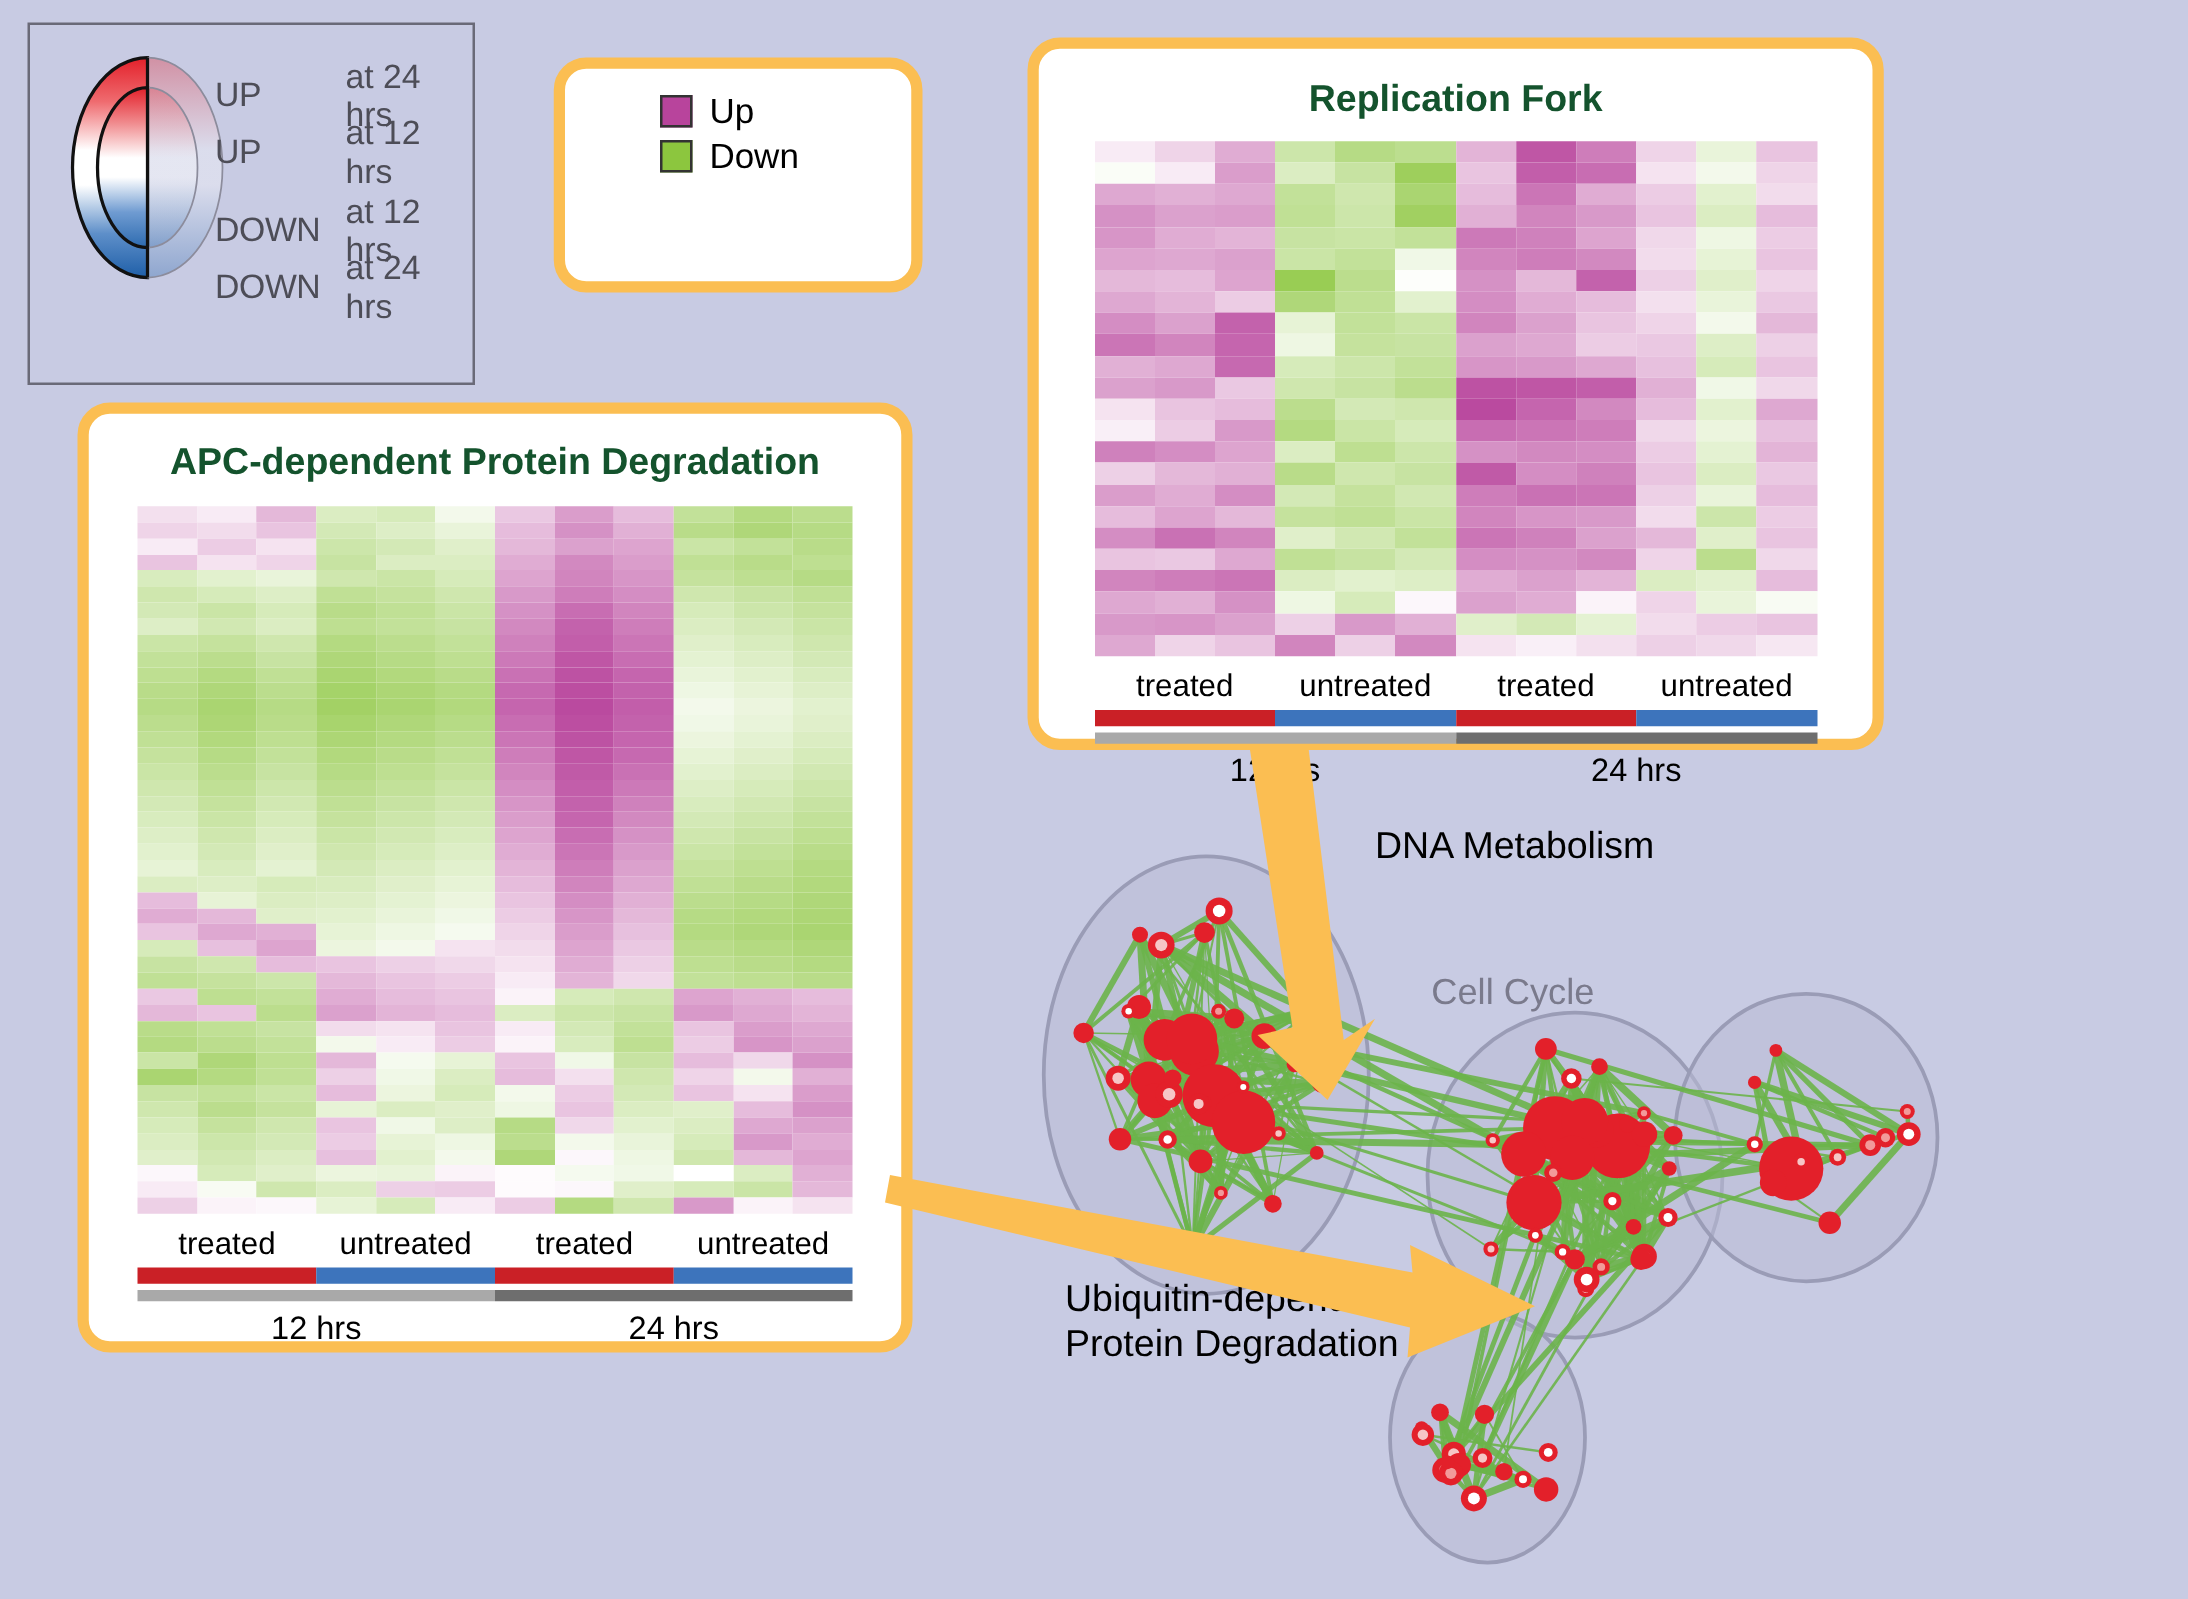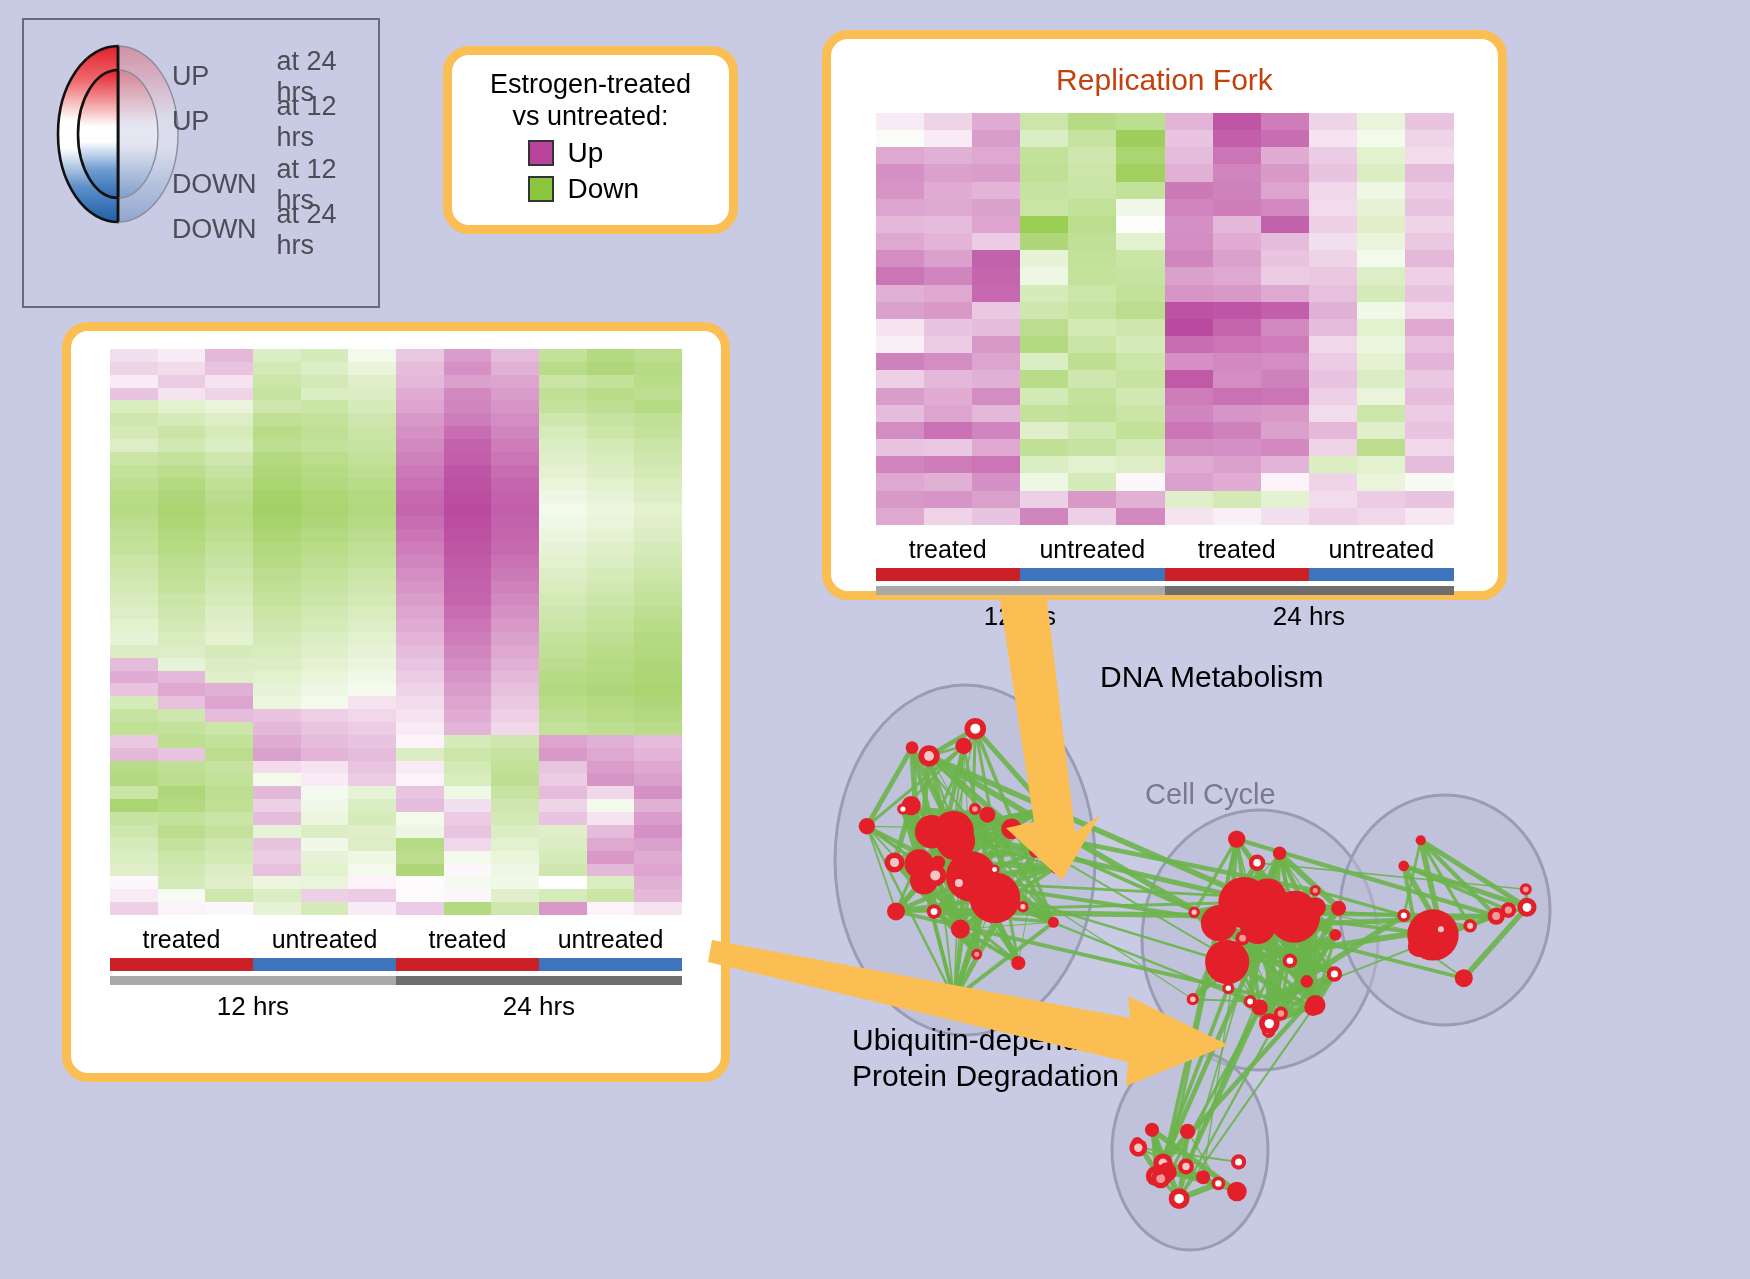--- a/index.html
+++ b/index.html
@@ -35,21 +35,21 @@
   #est-inner{padding:14px 0 0 0;text-align:center;}
   #est-title{font-size:27px;color:#000;line-height:1.18;}
   .swatch-row{display:flex;align-items:center;justify-content:center;
      gap:14px;margin-top:4px;}
   .swatch{width:26px;height:26px;border:2px solid #333;box-sizing:border-box;}
   .swatch-lab{font-size:28px;color:#000;min-width:86px;text-align:left;}
 
   #panel-rf{left:822px;top:30px;width:685px;height:570px;}
   #panel-apc{left:62px;top:322px;width:668px;height:760px;}
 
-  .ptitle{text-align:center;font-size:30px;color:#c2410c;font-weight:400;}
+  .ptitle{text-align:center;font-size:30px;color:#14532d;font-weight:700;}
   .hm{display:grid;}
   .hm div{width:100%;height:100%;}
 
   .axis-lab{display:flex;font-size:25px;color:#000;}
   .axis-lab span{text-align:center;}
   .bar{display:flex;}
   .bar span{height:13px;display:block;}
   .bar2 span{height:9px;display:block;}
   .hrs{display:flex;font-size:26px;color:#000;}
   .hrs span{text-align:center;}
@@ -128,22 +128,20 @@
     <div class="ring-row">
       <span class="ring-key">DOWN</span>
       <span class="ring-when">at 24 hrs</span>
     </div>
   </div>
 
 </div>
 
 <div class="abs opanel" id="est-legend">
   <div id="est-inner">
-    <div id="est-title" style="white-space:pre-line">Estrogen-treated
-vs untreated:</div>
     <div class="swatch-row">
       <span class="swatch" id="sw-up" style="background: rgb(184, 68, 156);"></span>
       <span class="swatch-lab">Up</span>
     </div>
     <div class="swatch-row">
       <span class="swatch" id="sw-down" style="background: rgb(140, 198, 62);"></span>
       <span class="swatch-lab">Down</span>
     </div>
   </div>
 </div>
@@ -456,20 +454,21 @@
       <span style="flex: 1 1 0%; background: rgb(169, 169, 169);"></span>
       <span style="flex: 1 1 0%; background: rgb(110, 110, 110);"></span>
     </div>
   <div class="hrs" id="hrs-rf" style="width:578px;margin:6px auto 0 auto;">
       <span style="flex: 1 1 0%;">12 hrs</span>
       <span style="flex: 1 1 0%;">24 hrs</span>
     </div>
 </div>
 
 <div class="abs opanel" id="panel-apc">
+  <div class="ptitle" style="margin-top:22px">APC-dependent Protein Degradation</div>
   <div class="hm" id="hm-apc" style="margin: 18px auto 0px; width: 572px; height: 566px; grid-template-columns: repeat(12, 1fr); grid-template-rows: repeat(44, 1fr);">
       <div style="background: rgb(243, 224, 238);"></div>
       <div style="background: rgb(248, 235, 245);"></div>
       <div style="background: rgb(228, 184, 217);"></div>
       <div style="background: rgb(219, 237, 194);"></div>
       <div style="background: rgb(214, 235, 186);"></div>
       <div style="background: rgb(243, 249, 235);"></div>
       <div style="background: rgb(234, 200, 226);"></div>
       <div style="background: rgb(218, 157, 203);"></div>
       <div style="background: rgb(230, 188, 220);"></div>

